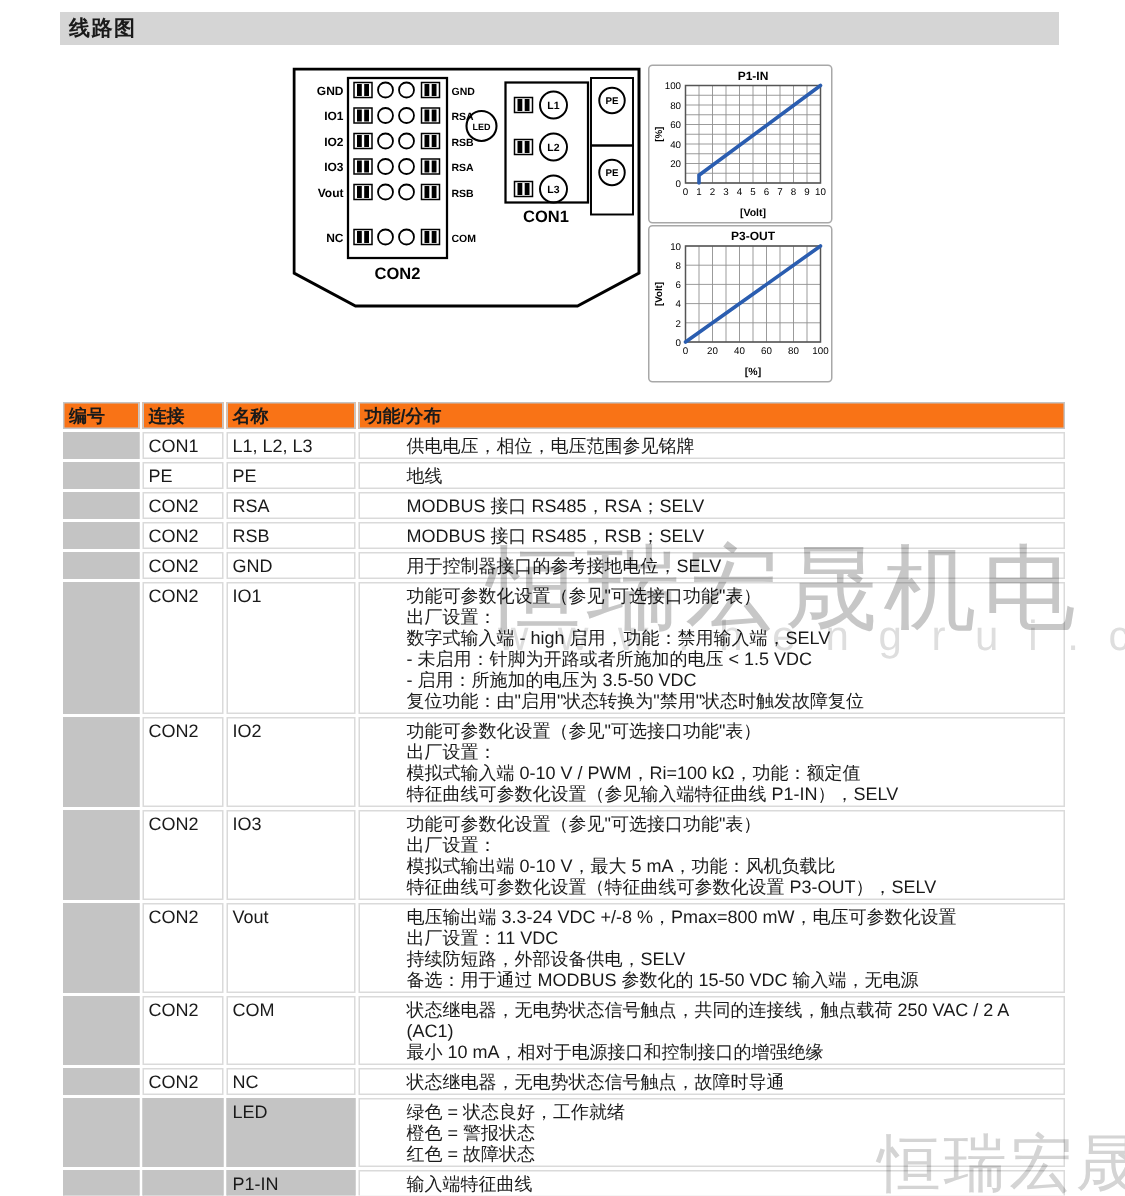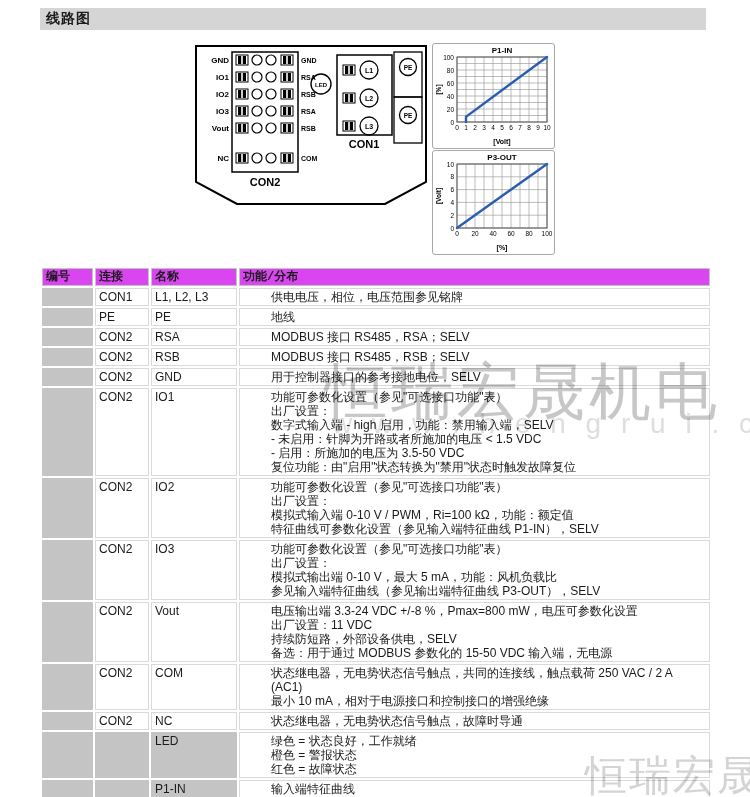--- a/index.html
+++ b/index.html
@@ -24,21 +24,21 @@
   .pin-table{
     position:absolute;left:40px;top:266px;width:672px;
     border-collapse:separate;border-spacing:2px;
     font-size:12px;
   }
   .pin-table th,.pin-table td{
     vertical-align:top;text-align:left;font-weight:normal;
     line-height:14px;padding:1px 3px;border:1px solid #dadada;
   }
   .pin-table th{
-    background:#d946ef;font-weight:bold;border-color:#c4c4c4;font-family:Liberation Mono, monospace;
+    background:#f97316;font-weight:bold;border-color:#c4c4c4;
   }
   .pin-table td.gray{background:#c4c4c4;border-color:#c4c4c4;}
   .pin-table td.white{background:#ffffff;}
   .col-id{width:43px;}
   .col-conn{width:46px;}
   .col-name{width:78px;margin-left:36px;}
   .fline{line-height:14px;margin-left:28px;}
   .watermark{
     position:absolute;color:#c7c7c7;mix-blend-mode:multiply;
     pointer-events:none;white-space:nowrap;z-index:9;
@@ -335,21 +335,21 @@
         </td>
       </tr>
       <tr>
         <td class="gray col-id"></td>
         <td class="white col-conn">CON2</td>
         <td class="white col-name">IO3</td>
         <td class="white col-func">
           <div class="fline">功能可参数化设置（参见"可选接口功能"表）</div>
           <div class="fline">出厂设置：</div>
           <div class="fline">模拟式输出端 0-10 V，最大 5 mA，功能：风机负载比</div>
-          <div class="fline">参见输入端特征曲线（参见输出端特征曲线 P3-OUT），SELV</div>
+          <div class="fline">特征曲线可参数化设置（特征曲线可参数化设置 P3-OUT），SELV</div>
         </td>
       </tr>
       <tr>
         <td class="gray col-id"></td>
         <td class="white col-conn">CON2</td>
         <td class="white col-name">Vout</td>
         <td class="white col-func">
           <div class="fline">电压输出端 3.3-24 VDC +/-8 %，Pmax=800 mW，电压可参数化设置</div>
           <div class="fline">出厂设置：11 VDC</div>
           <div class="fline">持续防短路，外部设备供电，SELV</div>

